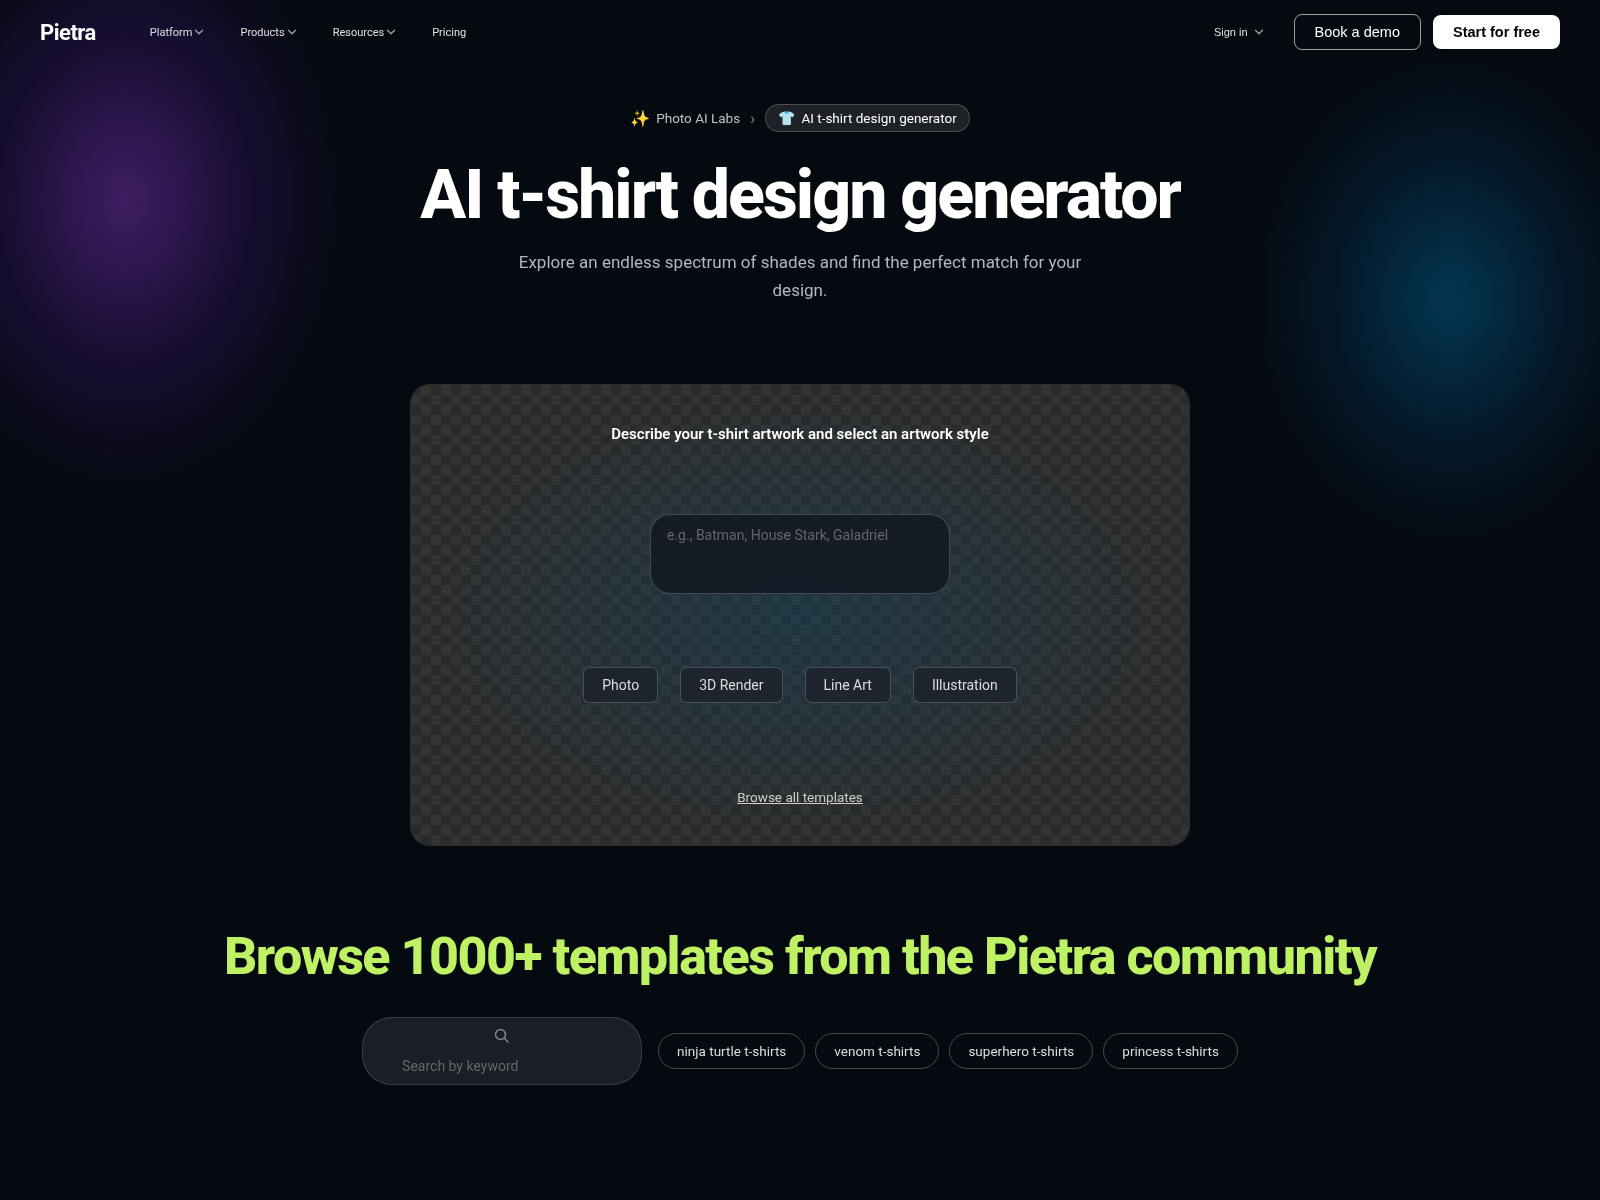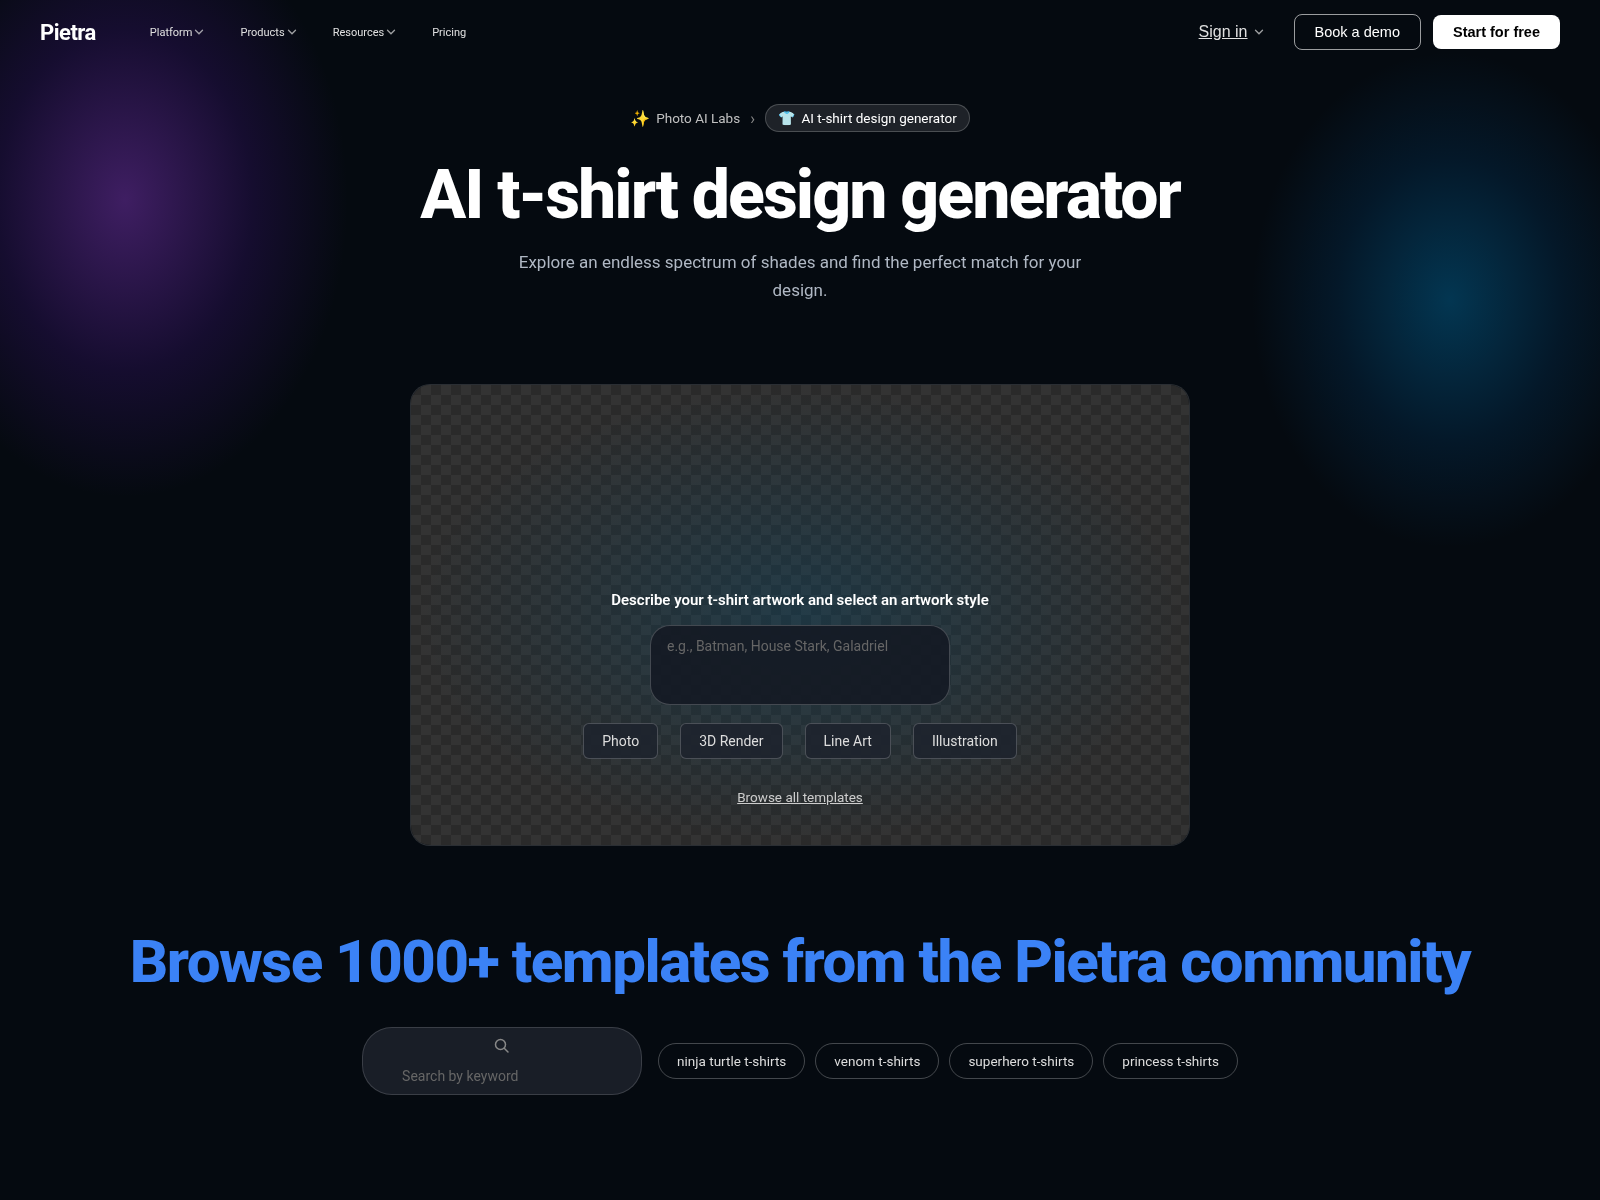--- a/index.html
+++ b/index.html
@@ -95,26 +95,25 @@
       align-items: center;
       gap: 12px;
     }
 
     .btn-signin {
       display: flex;
       align-items: center;
       gap: 4px;
       padding: 8px 16px;
       color: #e0e0e0;
-      font-size: 16px;
+      font-size: 11px;
       cursor: pointer;
       border-radius: 6px;
       background: transparent;
       border: none;
-      text-decoration: underline;
     }
 
     .btn-book-demo {
       padding: 9px 20px;
       background: transparent;
       border: 1.5px solid rgba(255,255,255,0.6);
       color: #ffffff;
       font-size: 14.5px;
       font-weight: 500;
       border-radius: 8px;
@@ -210,21 +209,21 @@
         linear-gradient(45deg, #333 25%, transparent 25%),
         linear-gradient(-45deg, #333 25%, transparent 25%),
         linear-gradient(45deg, transparent 75%, #333 75%),
         linear-gradient(-45deg, transparent 75%, #333 75%);
       background-size: 20px 20px;
       background-position: 0 0, 0 10px, 10px -10px, -10px 0px;
       min-height: 460px;
       display: flex;
       flex-direction: column;
       align-items: center;
-      justify-content: flex-end;
+      justify-content: space-between;
       padding: 40px 30px;
       position: relative;
     }
 
     .checker-area::before {
       content: '';
       position: absolute;
       top: 0;
       left: 0;
       right: 0;
@@ -297,25 +296,25 @@
 
     
     .browse-section {
       position: relative;
       z-index: 5;
       text-align: center;
       padding: 80px 20px 40px;
     }
 
     .browse-title {
-      font-size: 60px;
+      font-size: 52px;
       font-weight: 800;
       letter-spacing: -1.5px;
       margin-bottom: 30px;
-      color: #3b82f6;
+      color: #bef264;
     }
 
     .search-and-tags {
       display: flex;
       align-items: center;
       justify-content: center;
       gap: 16px;
       flex-wrap: wrap;
       max-width: 1100px;
       margin: 0 auto;

